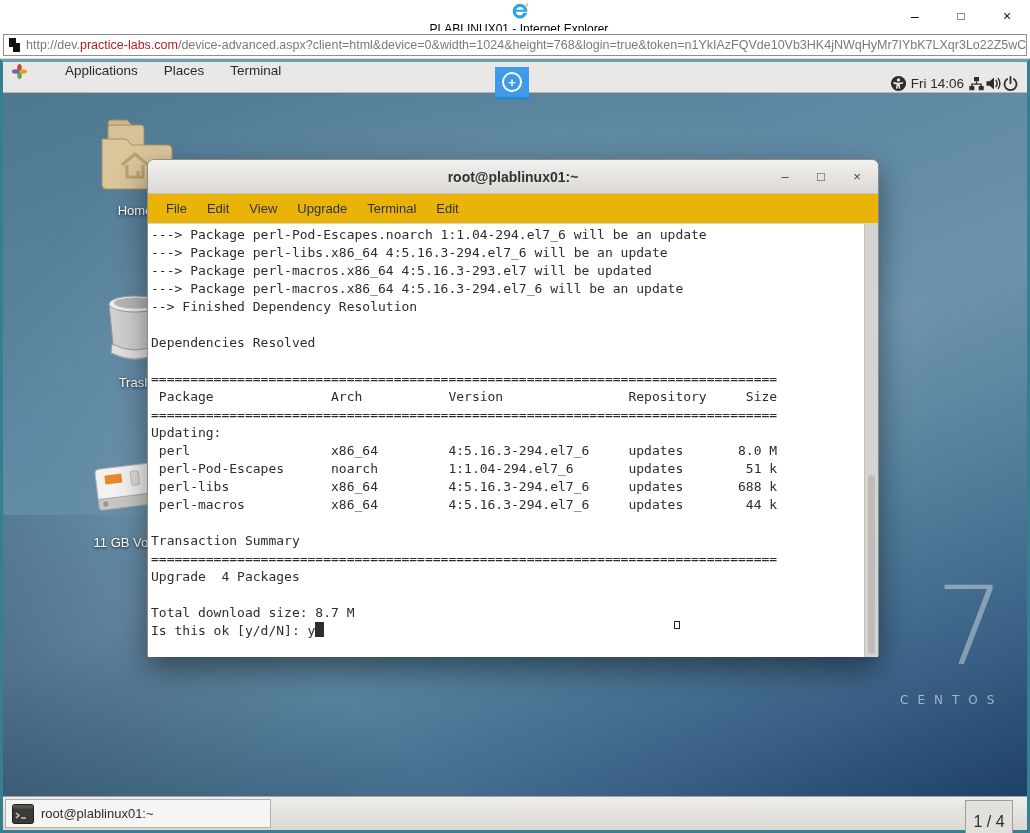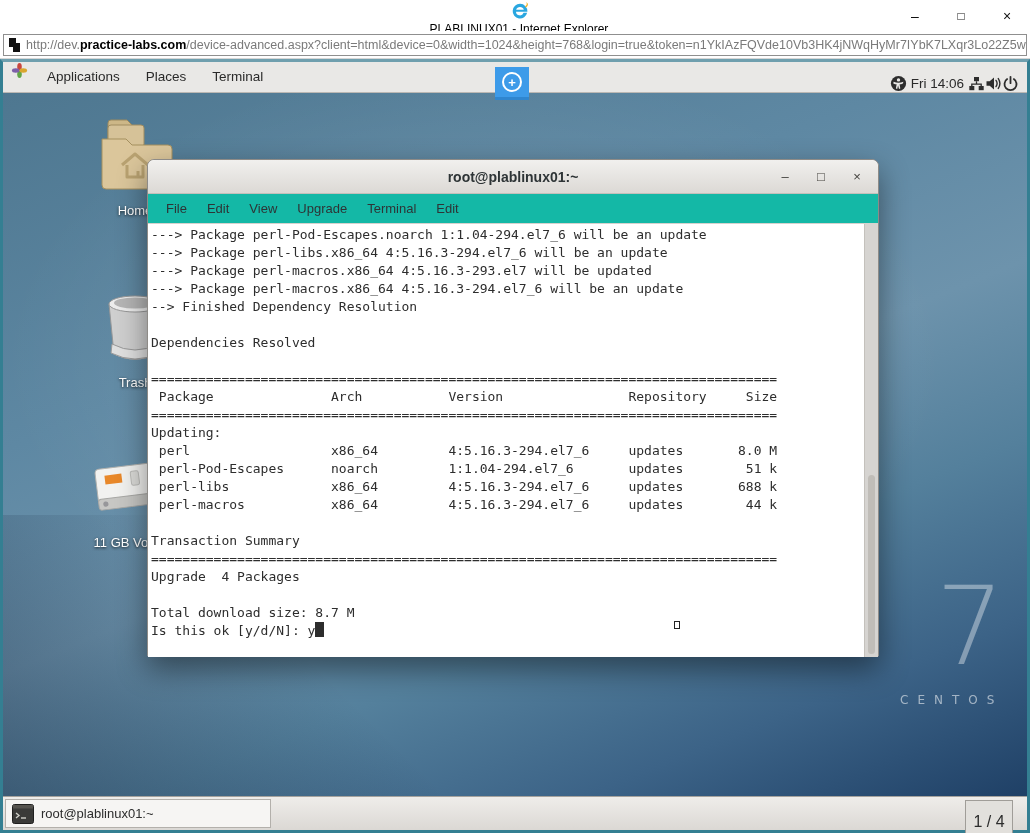--- a/index.html
+++ b/index.html
@@ -12,26 +12,26 @@
   .ie-titlebar{position:absolute;left:0;top:0;width:1030px;height:31px;background:#fff;display:flex;align-items:center;flex-direction:column;}
   .ie-logo{margin-left:10px;width:22px;height:22px;flex:0 0 auto;}
   .ie-title{margin-left:8px;font-size:12px;color:#000;}
   .ie-btns{position:absolute;right:0;top:0;height:31px;display:flex;}
   .ie-btn{width:46px;height:31px;display:flex;align-items:center;justify-content:center;color:#111;font-size:14px;line-height:1;}
   .ie-btn.max{font-size:12px;}
   .ie-urlrow{position:absolute;left:0;top:31px;width:1030px;height:28px;background:#fff;border-bottom:1px solid #d6d6d6;box-sizing:border-box;display:flex;align-items:center;padding:0 3px;}
   .url-box{flex:1;height:22px;border:1px solid #8f8f8f;display:flex;align-items:center;padding:0 5px;box-sizing:border-box;background:#fff;overflow:hidden;white-space:nowrap;}
   .url-favicon{width:11px;height:14px;margin-right:6px;flex:0 0 auto;}
   .url-text{font-size:12.5px;color:#7a7a7a;letter-spacing:0;}
-  .url-text .domain{color:#000000;font-weight:bold;}
+  .url-text .domain{color:#b91c1c;font-weight:normal;}
   
   .desktop-wrap{position:absolute;left:0;top:59px;width:1030px;height:774px;box-sizing:border-box;
     border:3px solid #347f92;border-top-color:#6f9fae;}
   .gnome-bar{position:absolute;left:0;top:0;width:1024px;height:31px;background:#e9e8e6;border-bottom:1px solid #bbb8b4;box-sizing:border-box;}
-  .gb-left{position:absolute;left:8px;top:0;height:18px;display:flex;}
+  .gb-left{position:absolute;left:8px;top:0;height:18px;display:flex;align-items:center;gap:18px;}
   .apps-icon{width:17px;height:17px;margin-right:6px;}
   .gb-menus{display:flex;}
   .gb-menu{padding:0 13px;line-height:30px;font-size:13.5px;color:#2a2a2a;}
   .gb-right{position:absolute;right:8px;top:0;height:42px;display:flex;align-items:center;}
   .gb-clock{font-size:13.5px;color:#2a2a2a;padding:0 4px;}
   .gb-ic{width:17px;height:17px;display:block;}
   .overlay-btn{position:absolute;left:492px;top:5px;width:34px;height:33px;background:#3d9be9;border-bottom:3px solid #2f86cf;box-sizing:border-box;display:flex;align-items:center;justify-content:center;z-index:30;}
   .overlay-ring{width:16px;height:16px;border:2px solid #fff;border-radius:50%;display:flex;align-items:center;justify-content:center;color:#fff;font-size:13px;font-weight:bold;line-height:1;}
   
   .wallpaper{position:absolute;left:0;top:31px;width:1024px;height:703px;overflow:hidden;
@@ -47,21 +47,21 @@
   .watermark-centos{position:absolute;left:897px;top:600px;width:130px;font-size:12px;letter-spacing:9px;color:rgba(255,255,255,.55);font-family:"DejaVu Sans",sans-serif;z-index:0;}
   .mouse-dot{position:absolute;left:671px;top:528px;width:4px;height:6px;background:#fff;border:1px solid #222;z-index:40;}
   
   .term{position:absolute;left:144px;top:66px;width:732px;height:498px;z-index:10;
     border:1px solid #8e8b87;border-radius:7px 7px 2px 2px;box-sizing:border-box;
     box-shadow:0 12px 30px rgba(0,0,0,.45);background:#fff;}
   .term-titlebar{height:33px;background:linear-gradient(#f1f0ee,#dcd9d5);border-bottom:1px solid #c3c0bb;border-radius:7px 7px 0 0;position:relative;display:flex;align-items:center;justify-content:center;}
   .term-title{font-size:14px;font-weight:600;color:#2e3436;}
   .term-btns{position:absolute;right:10px;top:0;height:33px;display:flex;gap:14px;align-items:center;}
   .term-btn{width:22px;height:22px;display:flex;align-items:center;justify-content:center;color:#44423e;font-size:13px;line-height:1;}
-  .term-menubar{height:29px;background:#14b8a6;border-bottom:1px solid #d5d2ce;display:flex;align-items:center;padding-left:8px;}
+  .term-menubar{height:29px;background:#eab308;border-bottom:1px solid #d5d2ce;display:flex;align-items:center;padding-left:8px;}
   .term-menu-item{padding:0 10px;font-size:13px;color:#2e3436;line-height:29px;}
   .term-body{position:relative;height:433px;background:#fff;overflow:hidden;}
   .term-text{position:absolute;left:0;top:0;right:14px;bottom:0;padding:2px 0 0 3px;
     font-family:"DejaVu Sans Mono","Liberation Mono",monospace;font-size:13px;line-height:18px;color:#2d2d2d;}
   .tline{height:18px;white-space:pre;}
   .prompt-row{height:18px;white-space:pre;}
   .cursor{display:inline-block;width:9px;height:15px;background:#2d2d2d;vertical-align:-2px;}
   .term-scrollbar{position:absolute;right:0;top:0;bottom:0;width:14px;background:#d6d4d1;border-left:1px solid #c4c1bc;box-sizing:border-box;}
   .term-thumb{position:absolute;left:3px;right:3px;top:58%;bottom:3px;background:#c0bdb8;border-radius:4px;}
   

